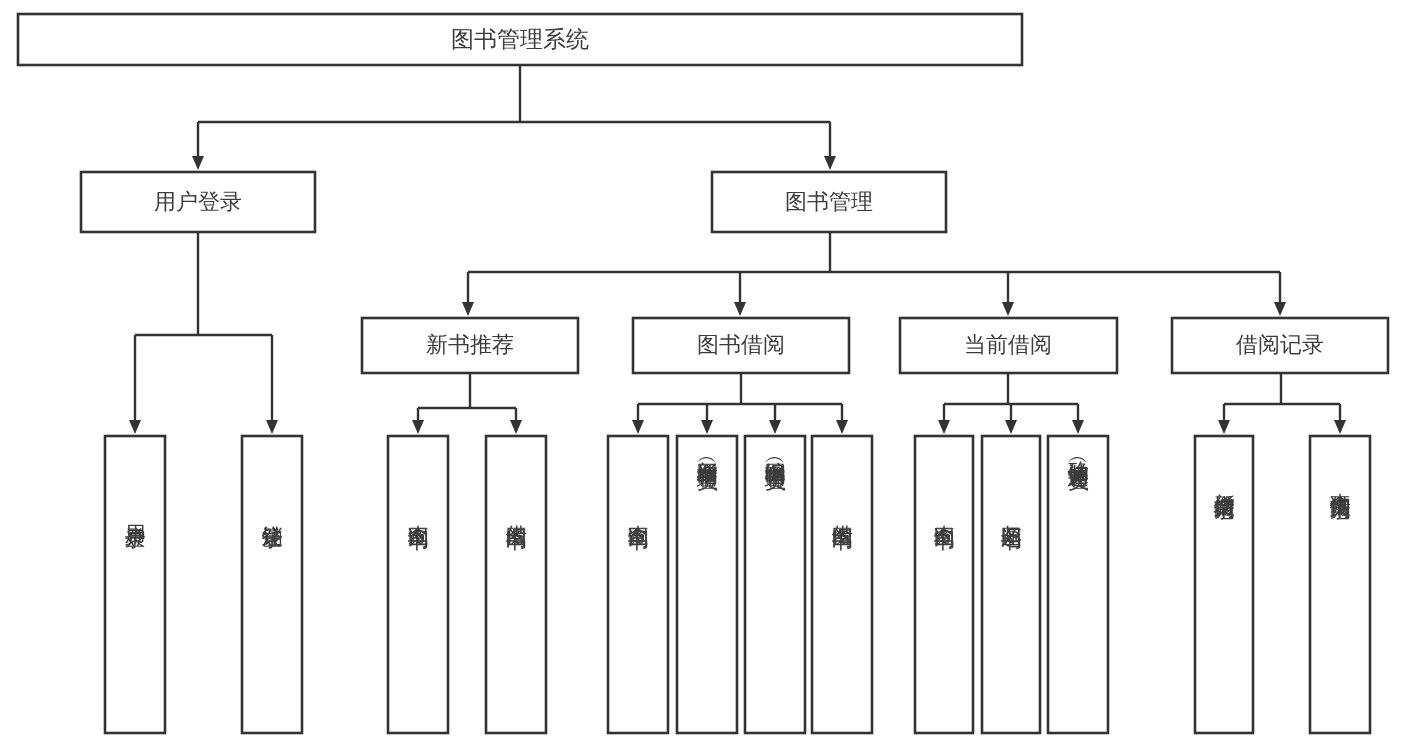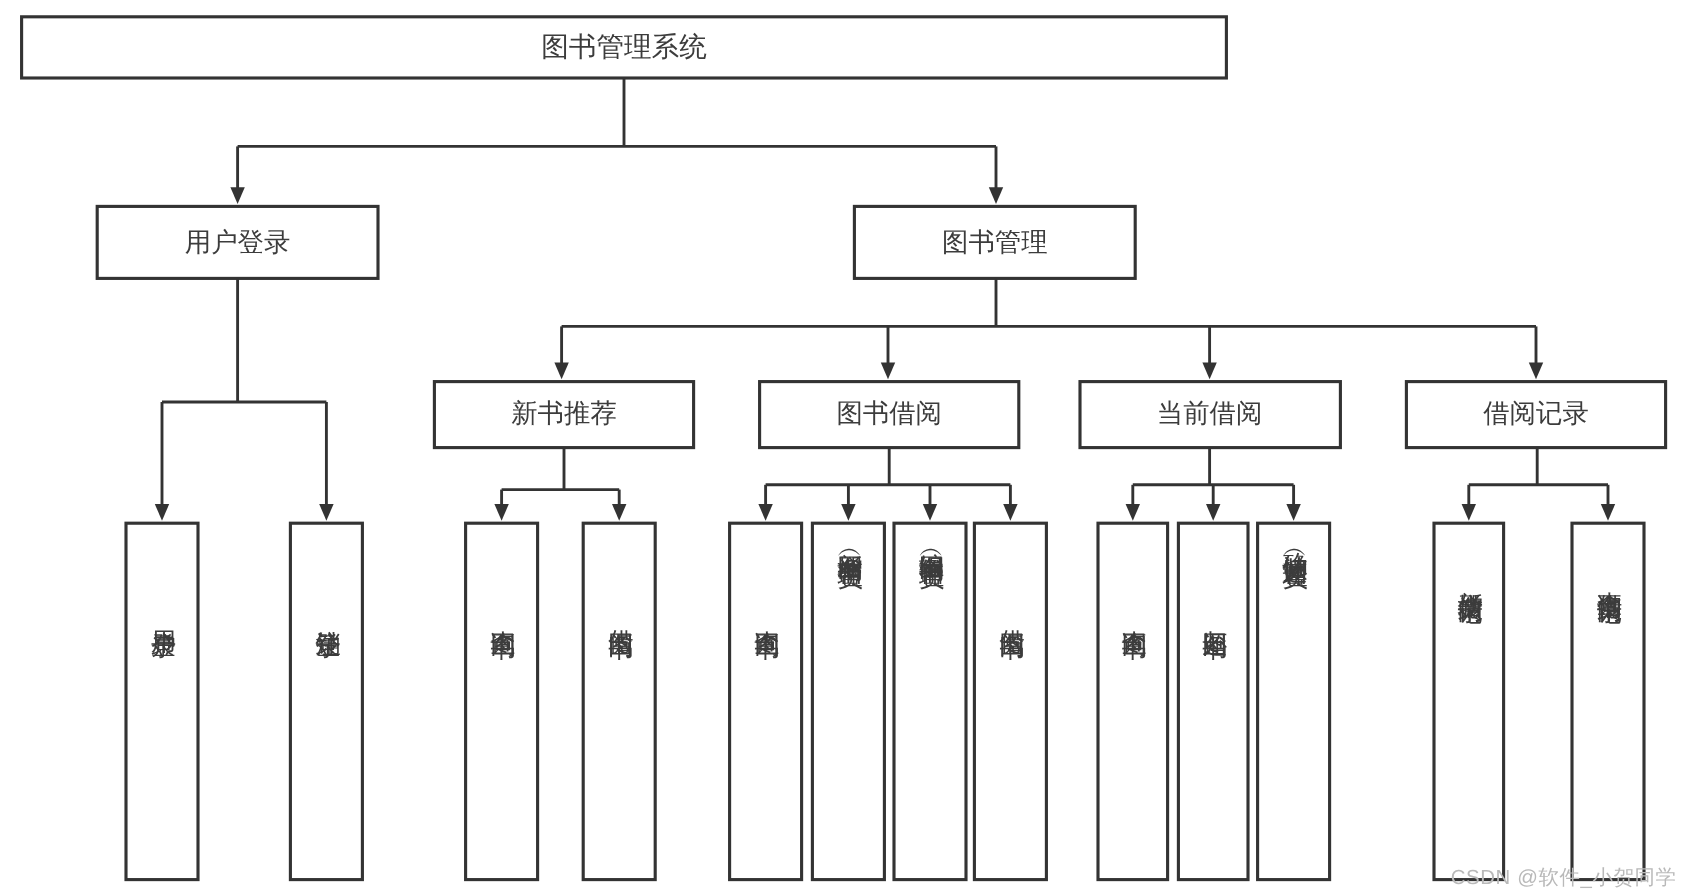--- a/index.html
+++ b/index.html
@@ -247,15 +247,14 @@
   <div class="leaf-label-wrap" style="left:1048px; top:436px; width:60px; height:297px; padding-top:8px;">
     <span class="leaf-label">确认归还（管理员）</span>
   </div>
   <div class="leaf-label-wrap" style="left:1195px; top:436px; width:58px; height:297px; padding-top:40px;">
     <span class="leaf-label">新增借阅记录</span>
   </div>
   <div class="leaf-label-wrap" style="left:1310px; top:436px; width:60px; height:297px; padding-top:40px;">
     <span class="leaf-label">查询借阅记录</span>
   </div>
 
-  <div class="watermark">CSDN @软件_小贺同学</div>
 
 </div>
 
 </body></html>

